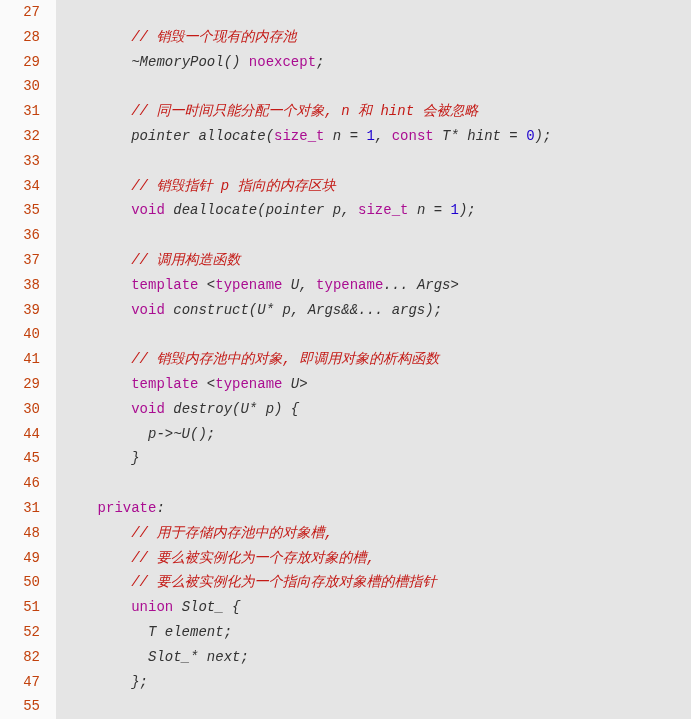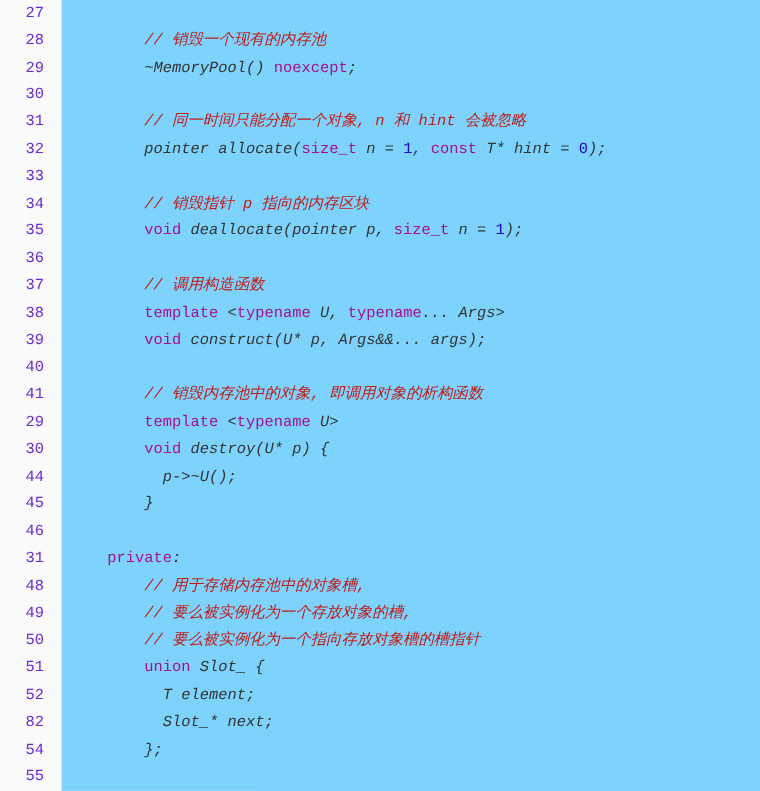--- a/index.html
+++ b/index.html
@@ -14,28 +14,28 @@
       background: #fafafa;
       display: flex;
       width: 691px;
       height: 719px;
       overflow: hidden;
     }
     .gutter {
       width: 56px;
       padding-right: 16px;
       text-align: right;
-      color: #6d28d9;
+      color: #c2410c;
       background: #fafafa;
       user-select: none;
       flex-shrink: 0;
     }
     .code-area {
       flex: 1;
-      background: #7dd3fc;
+      background: #e5e5e5;
       padding-left: 8px;
       white-space: pre;
       color: #333;
     }
     .line {
       height: 24.8px;
     }
     .comment {
       color: #c41a16;
       font-style: italic;
@@ -75,16 +75,16 @@
     <div class="line">44</div>
     <div class="line">45</div>
     <div class="line">46</div>
     <div class="line">31</div>
     <div class="line">48</div>
     <div class="line">49</div>
     <div class="line">50</div>
     <div class="line">51</div>
     <div class="line">52</div>
     <div class="line">82</div>
-    <div class="line">54</div>
+    <div class="line">47</div>
     <div class="line">55</div>
   </div>
 <div class="code-area"><div class="line"><span class="ident"></span></div><div class="line"><span class="ident">        </span><span class="comment">// 销毁一个现有的内存池</span></div><div class="line"><span class="ident">        </span><span class="ident">~MemoryPool() </span><span class="keyword">noexcept</span><span class="ident">;</span></div><div class="line"><span class="ident"></span></div><div class="line"><span class="ident">        </span><span class="comment">// 同一时间只能分配一个对象, n 和 hint 会被忽略</span></div><div class="line"><span class="ident">        </span><span class="ident">pointer allocate(</span><span class="keyword">size_t</span><span class="ident"> n = </span><span class="num">1</span><span class="ident">, </span><span class="keyword">const</span><span class="ident"> T* hint = </span><span class="num">0</span><span class="ident">);</span></div><div class="line"><span class="ident"></span></div><div class="line"><span class="ident">        </span><span class="comment">// 销毁指针 p 指向的内存区块</span></div><div class="line"><span class="ident">        </span><span class="keyword">void</span><span class="ident"> deallocate(pointer p, </span><span class="keyword">size_t</span><span class="ident"> n = </span><span class="num">1</span><span class="ident">);</span></div><div class="line"><span class="ident"></span></div><div class="line"><span class="ident">        </span><span class="comment">// 调用构造函数</span></div><div class="line"><span class="ident">        </span><span class="keyword">template</span><span class="ident"> &lt;</span><span class="keyword">typename</span><span class="ident"> U, </span><span class="keyword">typename</span><span class="ident">... Args&gt;</span></div><div class="line"><span class="ident">        </span><span class="keyword">void</span><span class="ident"> construct(U* p, Args&amp;&amp;... args);</span></div><div class="line"><span class="ident"></span></div><div class="line"><span class="ident">        </span><span class="comment">// 销毁内存池中的对象, 即调用对象的析构函数</span></div><div class="line"><span class="ident">        </span><span class="keyword">template</span><span class="ident"> &lt;</span><span class="keyword">typename</span><span class="ident"> U&gt;</span></div><div class="line"><span class="ident">        </span><span class="keyword">void</span><span class="ident"> destroy(U* p) {</span></div><div class="line"><span class="ident">          </span><span class="ident">p-&gt;~U();</span></div><div class="line"><span class="ident">        </span><span class="ident">}</span></div><div class="line"><span class="ident"></span></div><div class="line"><span class="ident">    </span><span class="keyword">private</span><span class="ident">:</span></div><div class="line"><span class="ident">        </span><span class="comment">// 用于存储内存池中的对象槽,</span></div><div class="line"><span class="ident">        </span><span class="comment">// 要么被实例化为一个存放对象的槽,</span></div><div class="line"><span class="ident">        </span><span class="comment">// 要么被实例化为一个指向存放对象槽的槽指针</span></div><div class="line"><span class="ident">        </span><span class="keyword">union</span><span class="ident"> Slot_ {</span></div><div class="line"><span class="ident">          </span><span class="ident">T element;</span></div><div class="line"><span class="ident">          </span><span class="ident">Slot_* next;</span></div><div class="line"><span class="ident">        </span><span class="ident">};</span></div><div class="line"><span class="ident"></span></div></div>
 
 </body></html>

